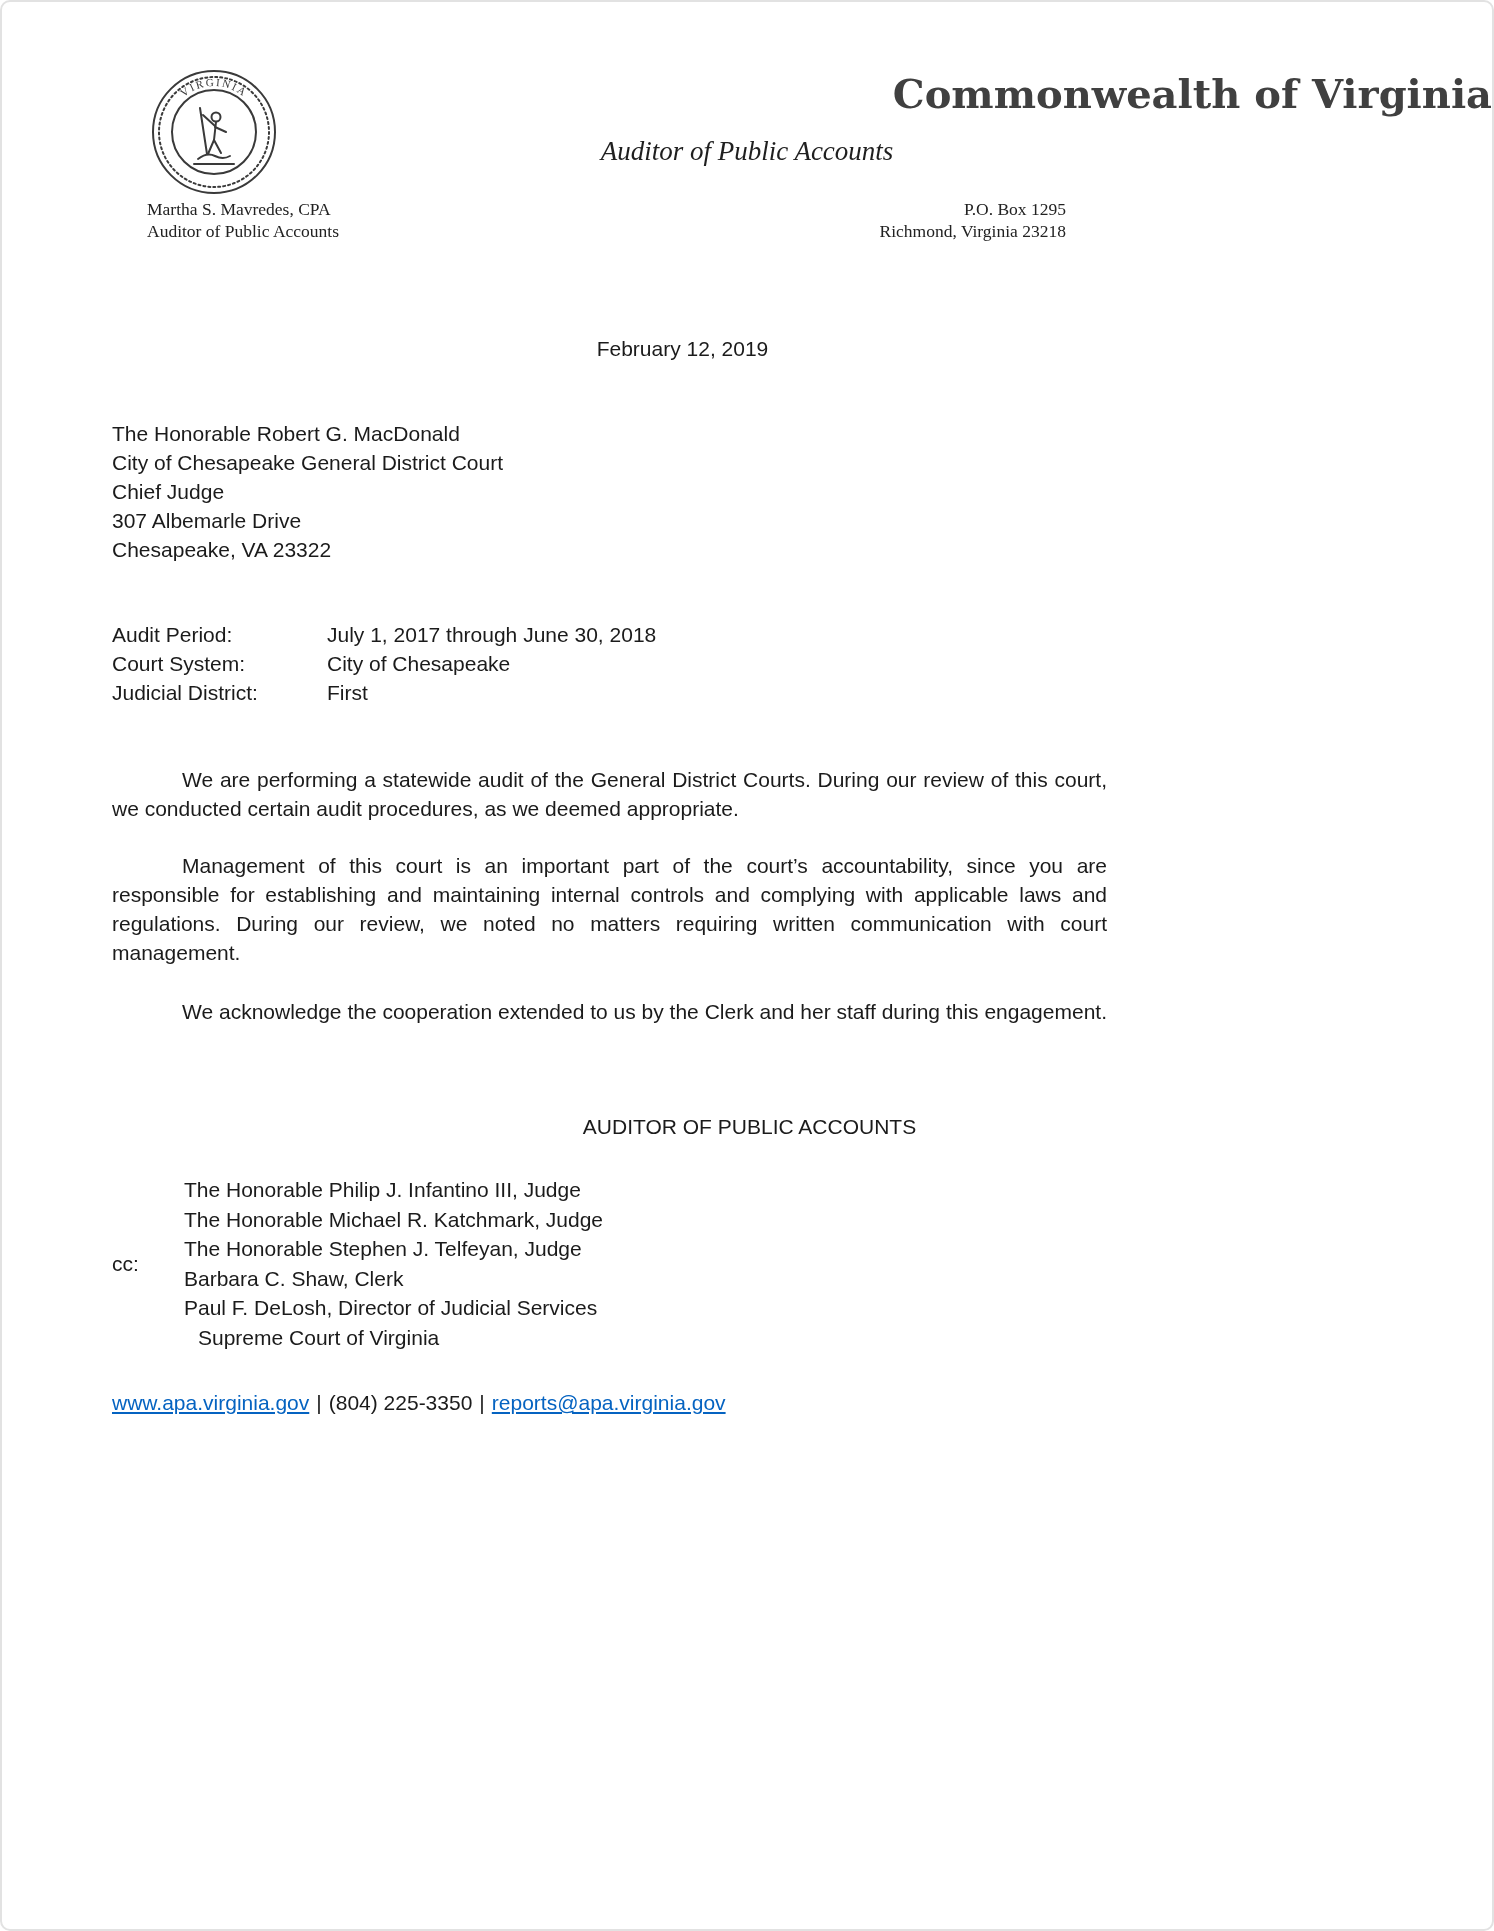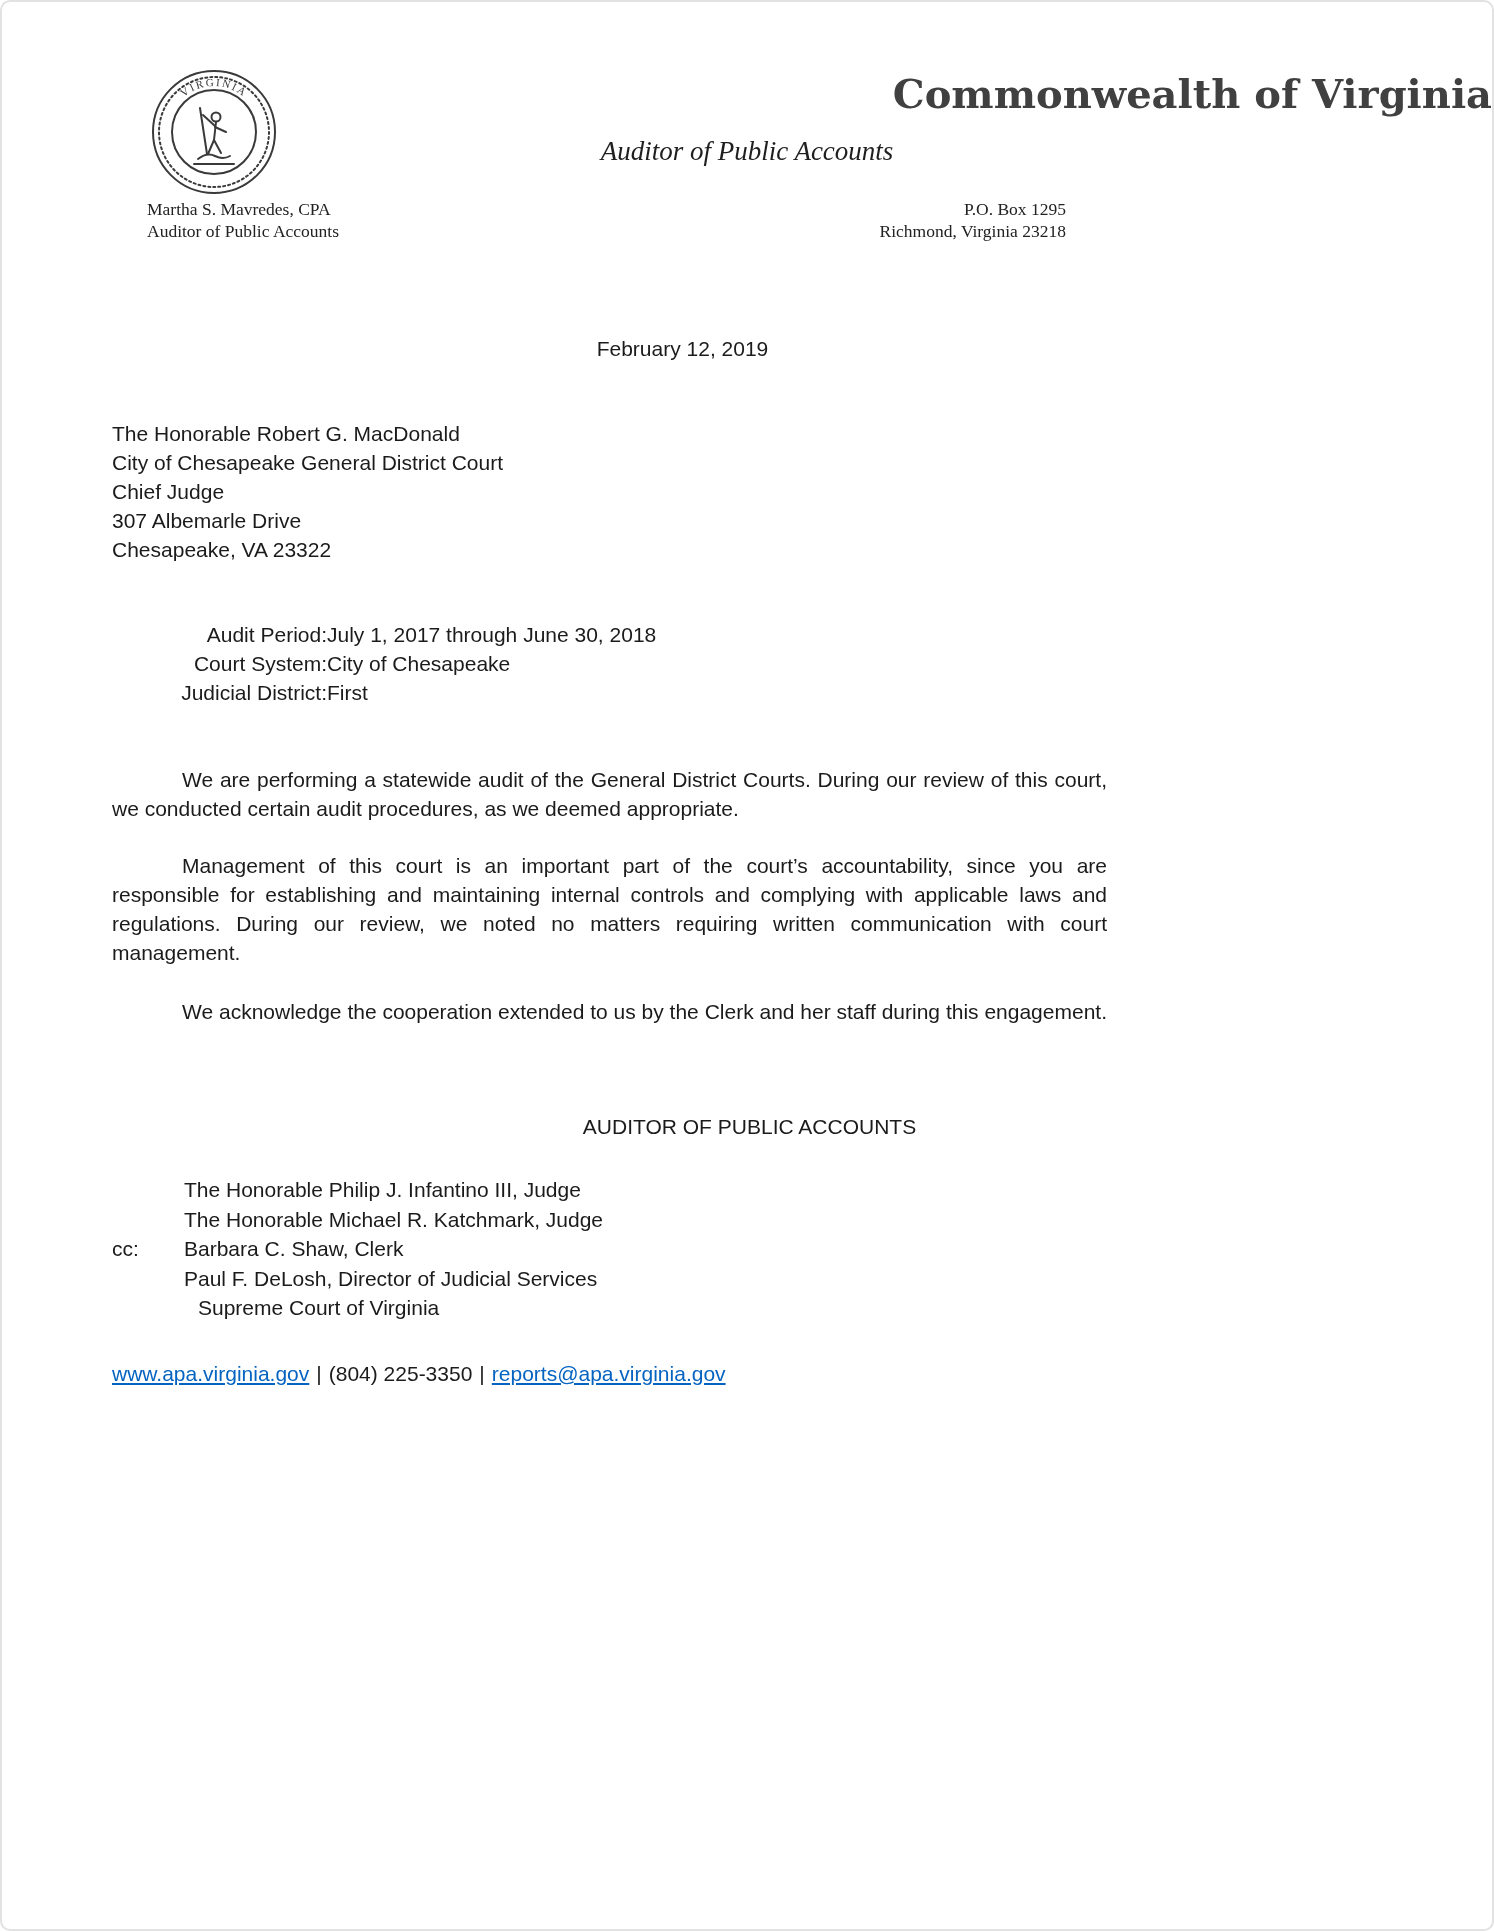--- a/index.html
+++ b/index.html
@@ -61,21 +61,21 @@
   .content {
     margin-left: 110px;
     width: 995px;
     font-size: 21px;
     line-height: 29px;
   }
   .date-line { text-align: center; padding-left: 146px; margin-top: 92px; }
   .recipient { margin-top: 56px; }
   .meta-block { margin-top: 56px; }
   .meta-row { display: flex; }
-  .meta-label { width: 215px; flex: 0 0 215px; text-align: right; }
+  .meta-label { width: 215px; flex: 0 0 215px; }
   .para {
     text-align: justify;
     text-indent: 70px;
     margin-top: 28px;
   }
   .para.first { margin-top: 58px; }
   .para.third { margin-top: 30px; }
   .sig-line { margin-top: 86px; padding-left: 280px; text-align: center; }
   .ref-line { margin-top: 28px; }
   .cc-block { margin-top: 34px; display: flex; line-height: 29.5px; align-items: center; }
@@ -172,20 +172,21 @@
     <p class="para third">We acknowledge the cooperation extended to us by the Clerk and her staff during this engagement.</p>
 
     <div class="sig-line">AUDITOR OF PUBLIC ACCOUNTS</div>
 
 
     <div class="cc-block">
       <div class="cc-label">cc:</div>
       <div class="cc-names">
         <div>The Honorable Philip J. Infantino III, Judge</div>
         <div>The Honorable Michael R. Katchmark, Judge</div>
+        <div>The Honorable Stephen J. Telfeyan, Judge</div>
         <div>Barbara C. Shaw, Clerk</div>
         <div>Paul F. DeLosh, Director of Judicial Services</div>
         <div class="cc-extra-indent">Supreme Court of Virginia</div>
       </div>
     </div>
 
     <div class="footer-line">
       <a>www.apa.virginia.gov</a><span class="sep">|</span><span>(804) 225-3350</span><span class="sep">|</span><a>reports@apa.virginia.gov</a>
     </div>
 

